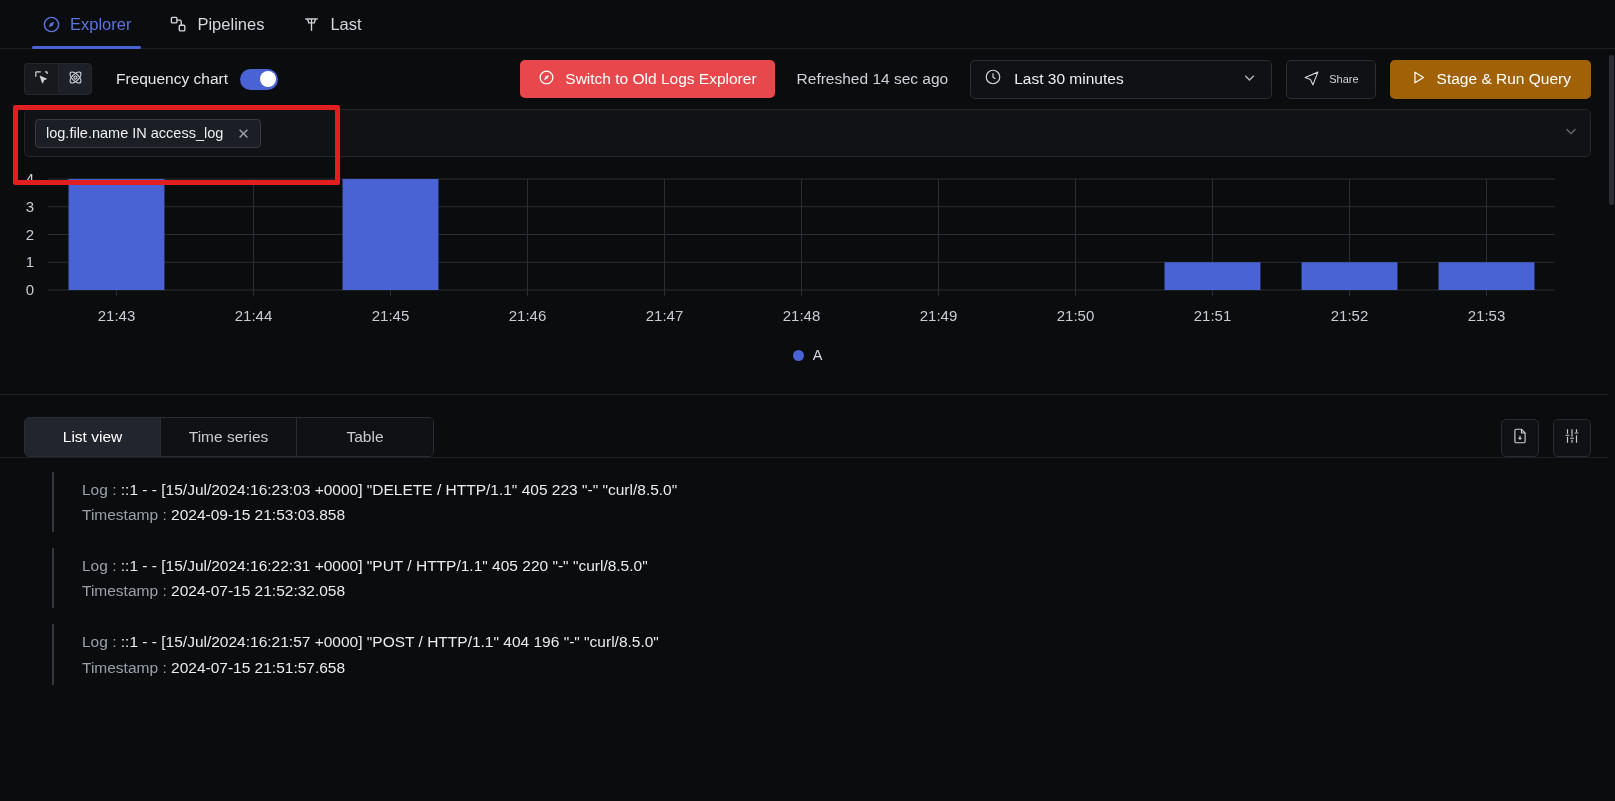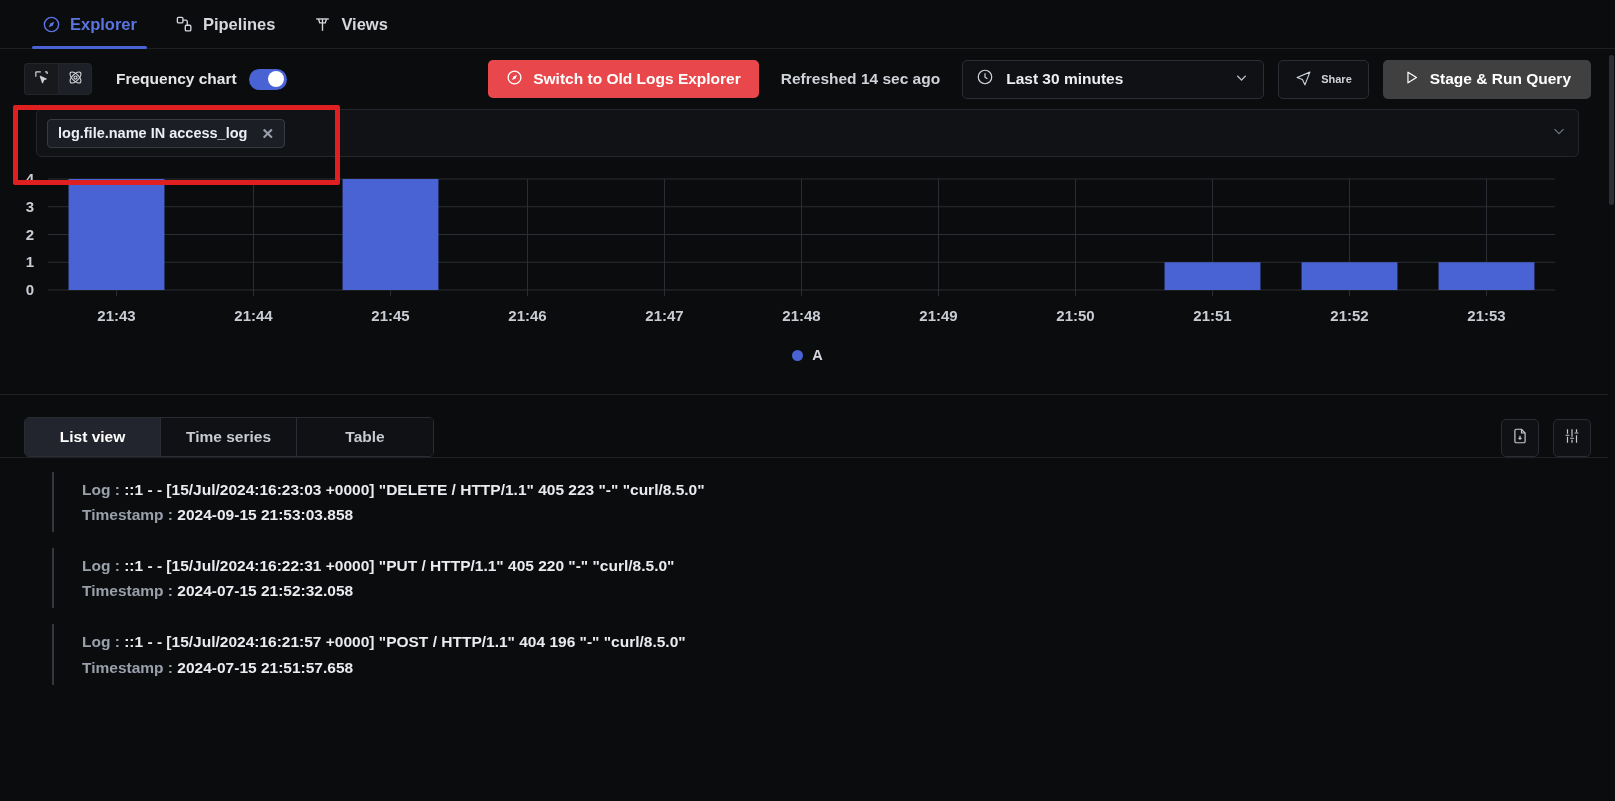--- a/index.html
+++ b/index.html
@@ -3,21 +3,21 @@
 <meta charset="utf-8">
 <style>
   * { box-sizing: border-box; margin: 0; padding: 0; }
   html, body {
     width: 1615px; height: 801px;
     background: #0b0c0e;
     font-family: "Liberation Sans", sans-serif;
     color: #e6e7ea;
     overflow: hidden;
   }
-  .app { position: relative; width: 1615px; height: 712px; background: #0b0c0e; font-weight: bold; }
+  .app { position: relative; width: 1615px; height: 712px; background: #0b0c0e; }
 
   
   .topnav {
     height: 49px; display: flex; align-items: center;
     padding-left: 24px; gap: 2px;
     border-bottom: 1px solid #1e2024;
     background: #0b0c0e;
   }
   .navtab {
     display: flex; align-items: center; gap: 9px;
@@ -71,25 +71,25 @@
   .timepicker .tp-label { margin-left: 12px; flex: 1; }
   .btn-share {
     margin-left: 14px; display: flex; align-items: center; gap: 9px;
     height: 39px; padding: 4px 16px; border-radius: 5px;
     border: 1px solid #2b2e34; background: #0f1114;
     color: #cfd2d8; font-size: 11px; cursor: pointer;
   }
   .btn-run {
     margin-left: 14px; display: flex; align-items: center; gap: 10px;
     height: 39px; padding: 0 20px; border-radius: 5px;
-    background: #404040; color: #fff; font-size: 15.5px; cursor: pointer; border: none;
-  }
-
-  
-  .filterwrap { padding: 0 36px; }
+    background: #a16207; color: #fff; font-size: 15.5px; cursor: pointer; border: none;
+  }
+
+  
+  .filterwrap { padding: 0 24px; }
   .filterbar {
     height: 48px; display: flex; align-items: center;
     border: 1px solid #24262b; border-radius: 5px;
     background: #101216; padding: 0 10px;
   }
   .chip {
     display: inline-flex; align-items: center; gap: 14px;
     height: 29px; padding: 0 10px;
     border: 1px solid #383b42; border-radius: 4px;
     background: #1b1e24; font-size: 14.5px; color: #eceef2; cursor: pointer;
@@ -186,21 +186,21 @@
       <span>Pipelines</span>
     </div>
     <div class="navtab">
       <span>
         <svg width="19" height="19" viewBox="0 0 24 24" fill="none" stroke="#d6d8de" stroke-width="1.7">
           <path d="M4 5h16"></path>
             <path d="M12 5v15"></path>
           <path d="M7 5l1.5 5h7L17 5"></path>
         </svg>
       </span>
-      <span>Views</span>
+      <span>Last</span>
     </div>
   </div>
 
   <div class="toolbar">
     <div class="iconbtn-group">
       <div class="iconbtn">
         <span>
           <svg width="17" height="17" viewBox="0 0 24 24" fill="none" stroke="#d2d5db" stroke-width="1.7">
             <path d="M4 4h7M4 4v7M20 4h-3M20 4v3"></path>
             <path d="M10 10l9 4-4 1.5L13.5 20Z" fill="#d2d5db" stroke="#d2d5db" stroke-width="1.2" stroke-linejoin="round"></path>

